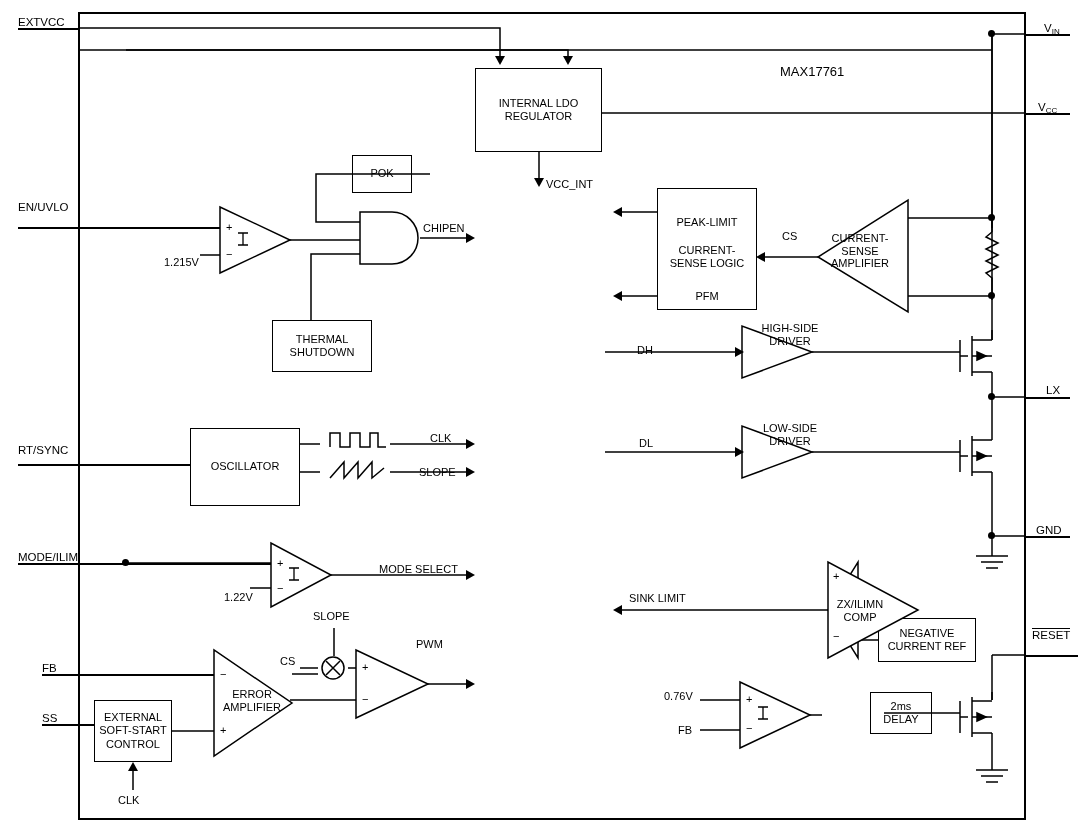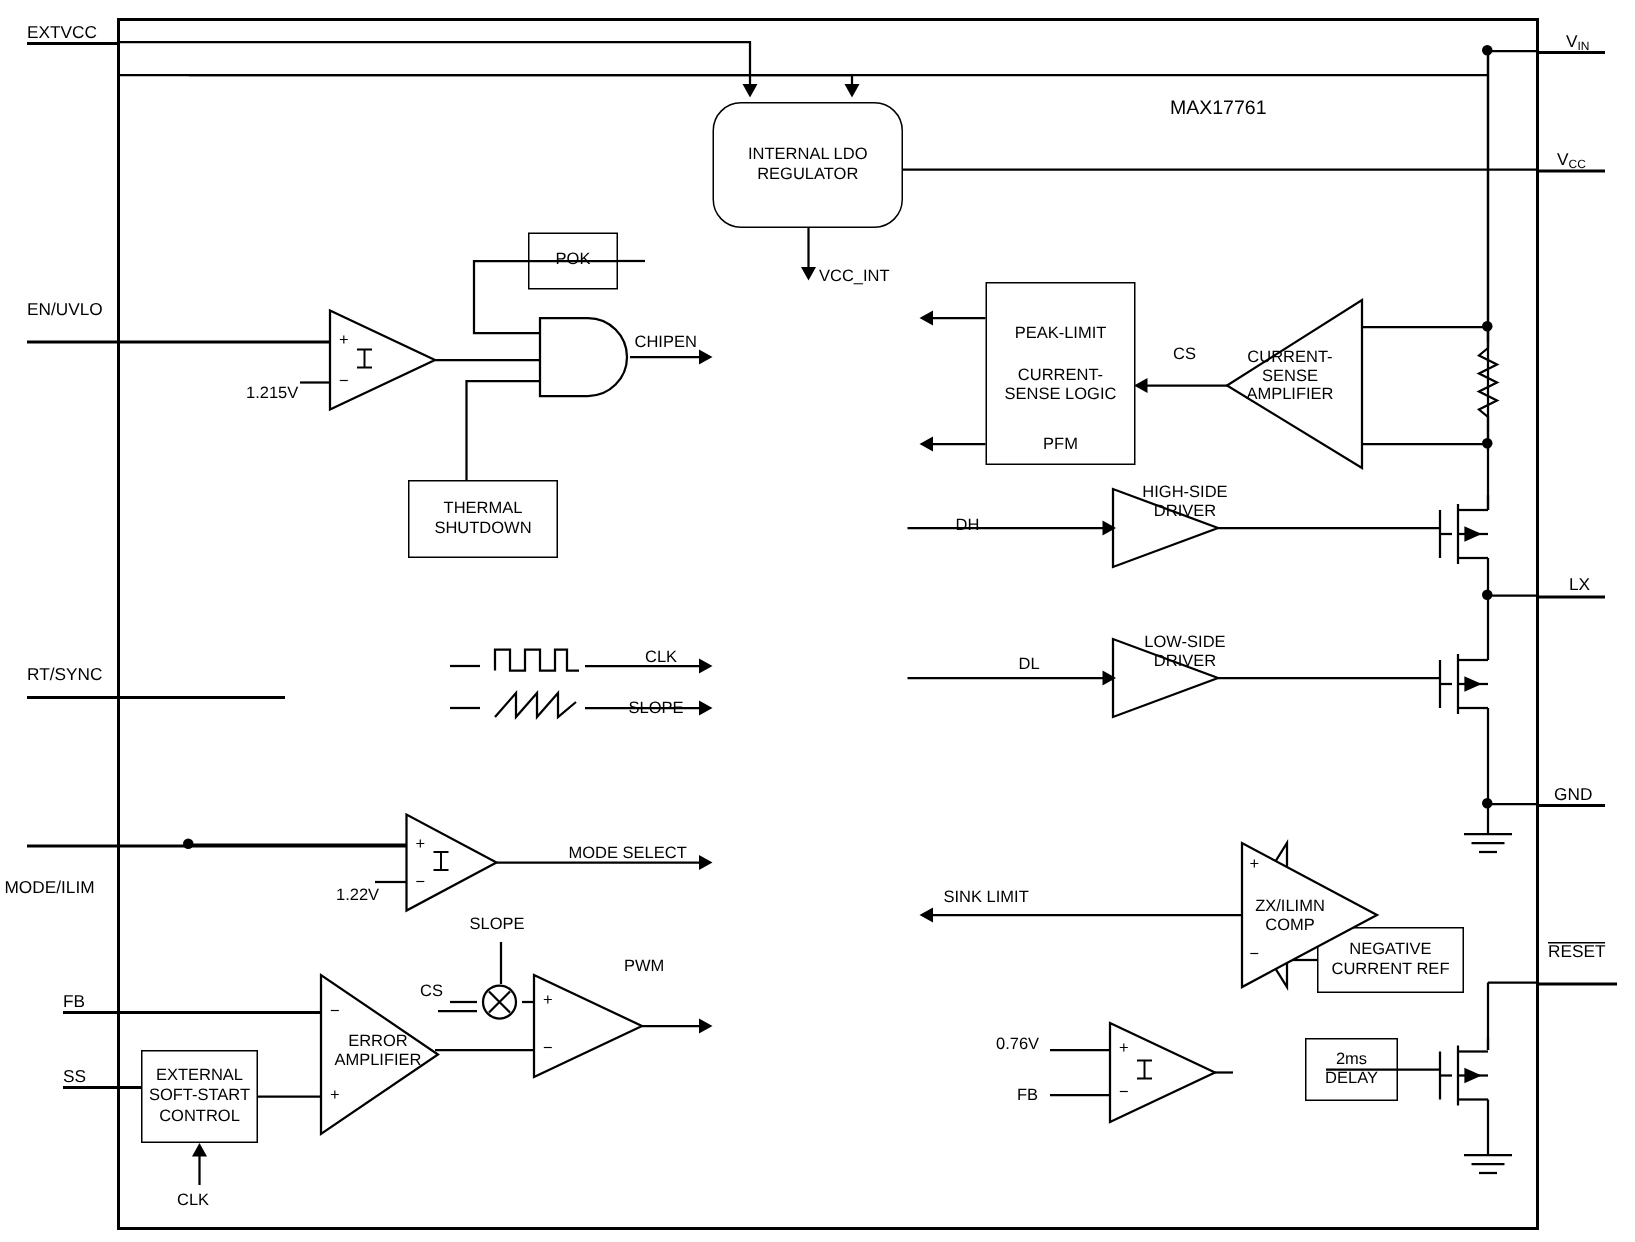--- a/index.html
+++ b/index.html
@@ -36,21 +36,21 @@
   <div class="pinlbl" style="left:18px;top:16px;">EXTVCC</div>
   <div class="wire h" style="left:78px;top:28px;width:0px;"></div>
   <div class="wire h" style="left:18px;top:28px;width:60px;"></div>
 
   <div class="pinlbl" style="left:18px;top:201px;">EN/UVLO</div>
   <div class="wire h" style="left:18px;top:227px;width:202px;"></div>
 
   <div class="pinlbl" style="left:18px;top:444px;">RT/SYNC</div>
   <div class="wire h" style="left:18px;top:464px;width:172px;"></div>
 
-  <div class="pinlbl" style="left:3px;top:551px;margin-top:35px;">MODE/ILIM</div>
+  <div class="pinlbl" style="left:18px;top:551px;">MODE/ILIM</div>
   <div class="wire h" style="left:18px;top:563px;width:253px;"></div>
 
   <div class="pinlbl" style="left:42px;top:662px;">FB</div>
   <div class="wire h" style="left:42px;top:674px;width:172px;"></div>
 
   <div class="pinlbl" style="left:42px;top:712px;">SS</div>
   <div class="wire h" style="left:42px;top:724px;width:52px;"></div>
 
   <div class="pinlbl" style="left:1044px;top:22px;">V<span class="sub">IN</span></div>
   <div class="wire h" style="left:1026px;top:34px;width:44px;"></div>
@@ -60,25 +60,26 @@
 
   <div class="pinlbl" style="left:1046px;top:384px;">LX</div>
   <div class="wire h" style="left:1026px;top:397px;width:44px;"></div>
 
   <div class="pinlbl" style="left:1036px;top:524px;">GND</div>
   <div class="wire h" style="left:1026px;top:536px;width:44px;"></div>
 
   <div class="pinlbl ovl" style="left:1032px;top:628px;">RESET</div>
   <div class="wire h" style="left:1026px;top:655px;width:52px;"></div>
 
-  <div class="box" style="left:475px;top:68px;width:127px;height:84px;border-radius:19px;">INTERNAL LDO
+  <div class="box" style="left:475px;top:68px;width:127px;height:84px;">INTERNAL LDO
 REGULATOR</div>
   <div class="box" style="left:352px;top:155px;width:60px;height:38px;">POK</div>
   <div class="box" style="left:272px;top:320px;width:100px;height:52px;">THERMAL
 SHUTDOWN</div>
+  <div class="box" style="left:190px;top:428px;width:110px;height:78px;">OSCILLATOR</div>
 
   <div class="box" style="left:657px;top:188px;width:100px;height:122px;"></div>
   <div class="lbl c" style="left:657px;top:216px;width:100px;">PEAK-LIMIT</div>
   <div class="lbl c" style="left:657px;top:244px;width:100px;">CURRENT-
 SENSE LOGIC</div>
   <div class="lbl c" style="left:657px;top:290px;width:100px;">PFM</div>
 
   <div class="box" style="left:94px;top:700px;width:78px;height:62px;">EXTERNAL
 SOFT-START
 CONTROL</div>
@@ -272,21 +273,21 @@
   <div class="dot" style="left:988px;top:393px;"></div>
   <div class="dot" style="left:988px;top:532px;"></div>
   <div class="dot" style="left:122px;top:559px;"></div>
 
   <div class="lbl" style="left:546px;top:178px;">VCC_INT</div>
   <div class="lbl" style="left:423px;top:222px;">CHIPEN</div>
   <div class="lbl" style="left:164px;top:256px;">1.215V</div>
   <div class="lbl" style="left:224px;top:591px;">1.22V</div>
   <div class="lbl" style="left:782px;top:230px;">CS</div>
   <div class="lbl" style="left:637px;top:344px;">DH</div>
-  <div class="lbl" style="left:639px;top:437px;margin-left:40px;">DL</div>
+  <div class="lbl" style="left:639px;top:437px;">DL</div>
   <div class="lbl" style="left:430px;top:432px;">CLK</div>
   <div class="lbl" style="left:419px;top:466px;">SLOPE</div>
   <div class="lbl" style="left:379px;top:563px;">MODE SELECT</div>
   <div class="lbl" style="left:629px;top:592px;">SINK LIMIT</div>
   <div class="lbl" style="left:313px;top:610px;">SLOPE</div>
   <div class="lbl" style="left:280px;top:655px;">CS</div>
   <div class="lbl" style="left:416px;top:638px;">PWM</div>
   <div class="lbl" style="left:664px;top:690px;">0.76V</div>
   <div class="lbl" style="left:678px;top:724px;">FB</div>
   <div class="lbl" style="left:118px;top:794px;">CLK</div>

